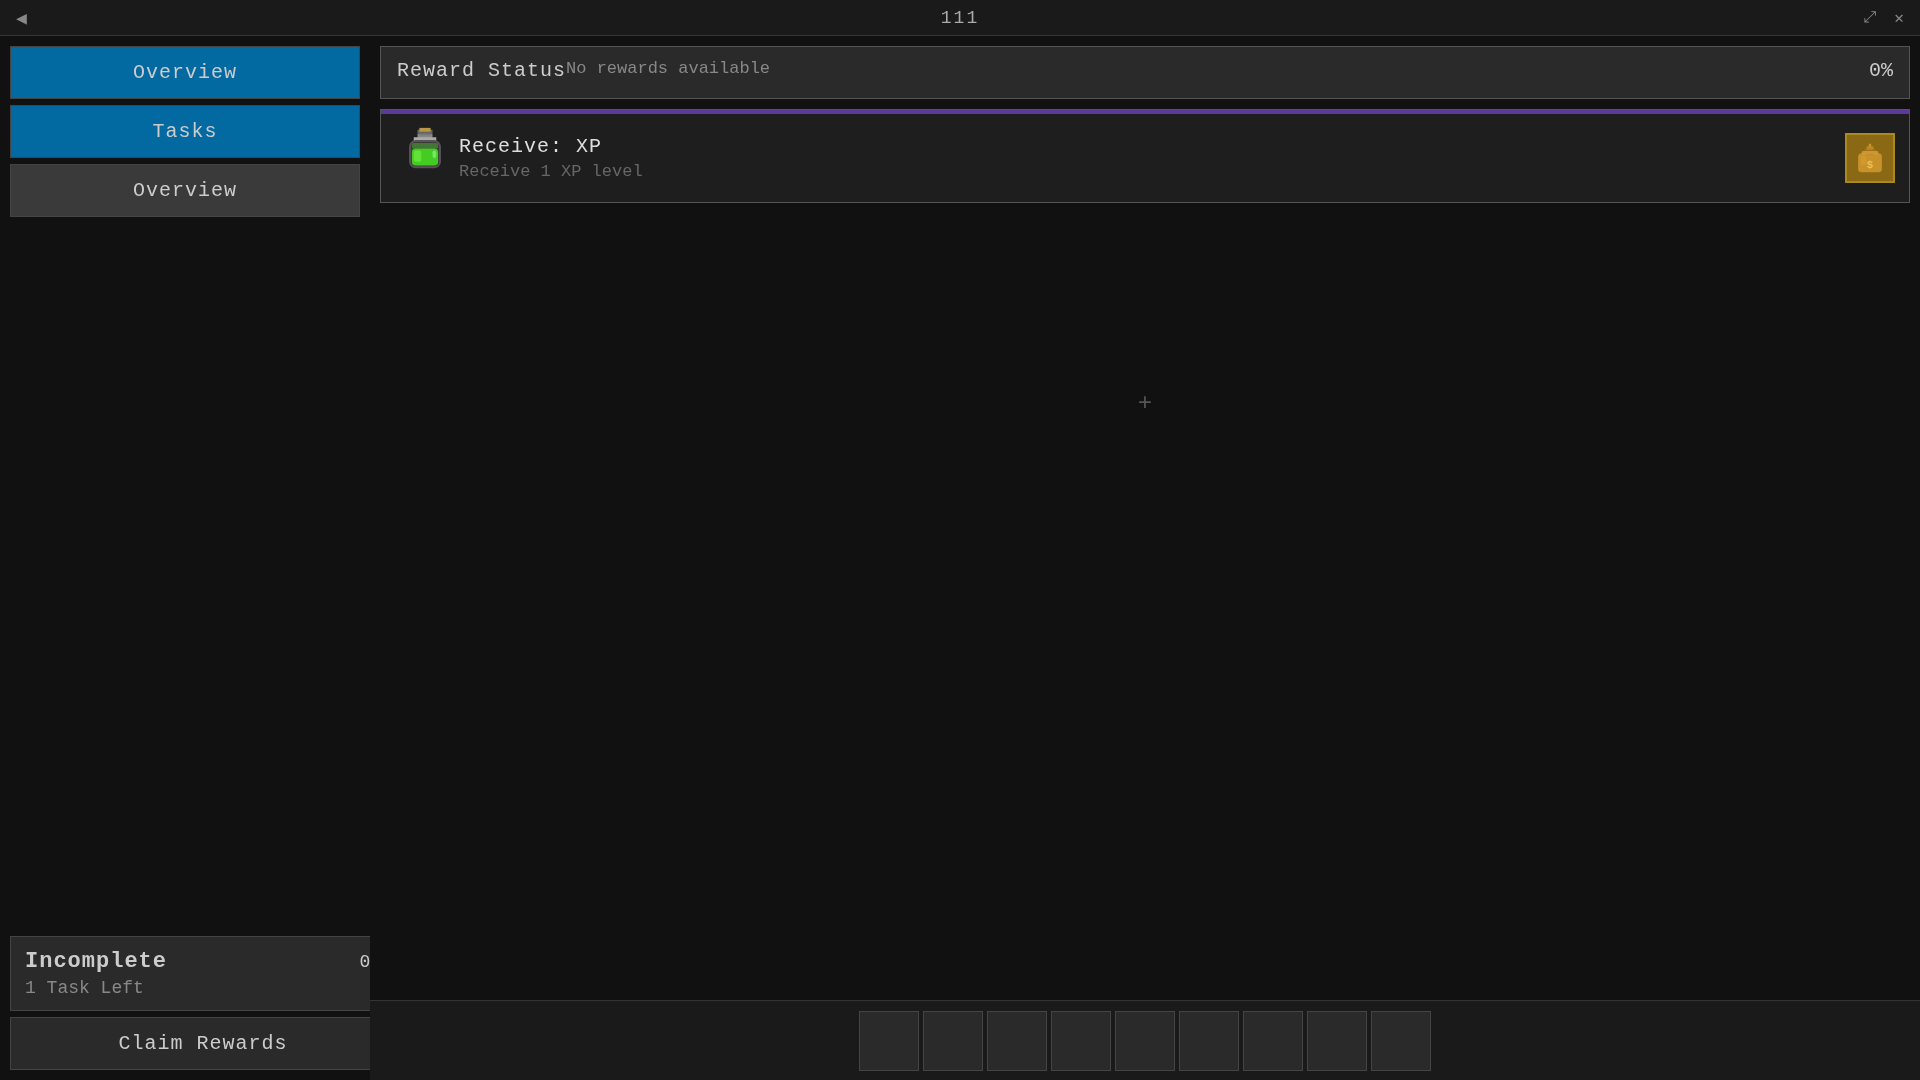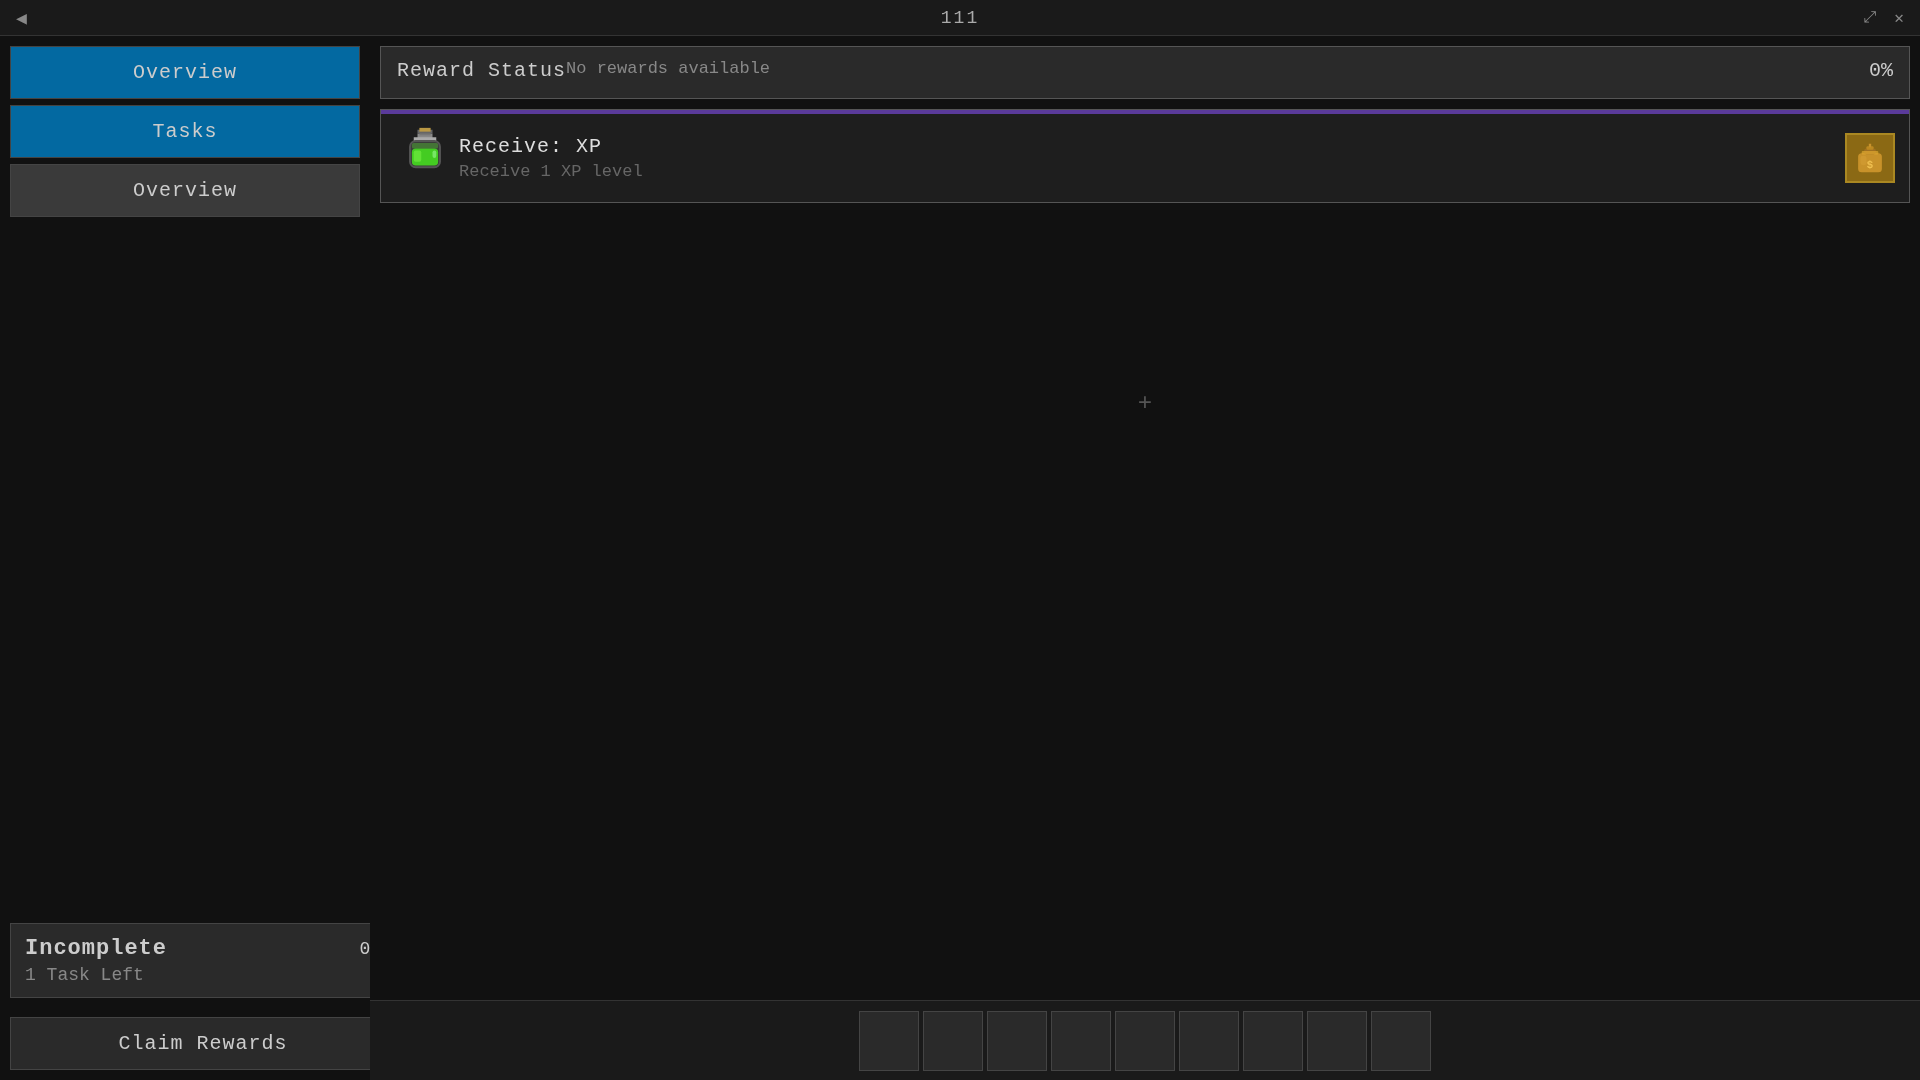--- a/index.html
+++ b/index.html
@@ -107,21 +107,21 @@
     }
 
     
     .sidebar-bottom {
       position: absolute;
       bottom: 10px;
       left: 10px;
       width: 386px;
       display: flex;
       flex-direction: column;
-      gap: 19px;
+      gap: 6px;
     }
 
     .incomplete-panel {
       background-color: #2a2a2a;
       border: 1px solid #444;
       padding: 12px 14px;
     }
 
     .incomplete-header {
       display: flex;

